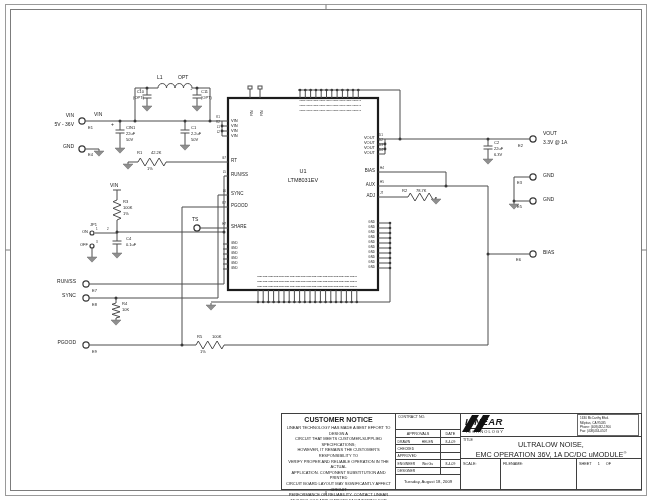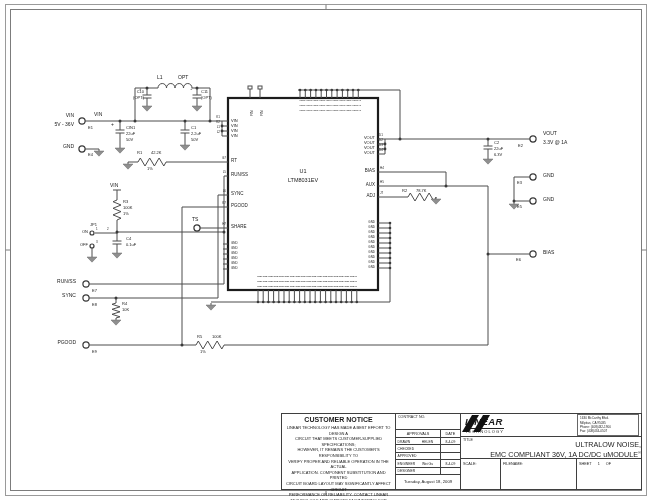--- a/index.html
+++ b/index.html
@@ -30,21 +30,21 @@
   .ap-row .l{width:19px;padding:1.5px 0 0 1.5px;}
   .ap-row .n{flex:1;text-align:center;padding-top:1.5px;}
   .ap-row .d{width:20px;border-left:1px solid #3f3f3f;text-align:center;padding-top:1.5px;}
   .printdate{flex:1;display:flex;align-items:center;justify-content:center;font-size:4.2px;}
   #tb-right{left:461px;top:413px;width:181px;height:77px;border-left:none;display:flex;flex-direction:column;}
   .logo-row{height:23px;border-bottom:1px solid #3f3f3f;display:flex;align-items:center;padding:1px 2px;}
   .logo-name{margin-left:2px;}
   .logo-linear{font-size:9.5px;font-weight:bold;font-style:italic;letter-spacing:.4px;}
   .logo-tech{font-size:4px;letter-spacing:1.1px;border-top:1px solid #222;margin-top:.5px;}
   .addr{margin-left:auto;border:1px solid #666;padding:1px 2px;font-size:3.1px;line-height:4.4px;width:62px;}
-  .title-row{height:22px;border-bottom:1px solid #3f3f3f;position:relative;text-align:right;}
+  .title-row{height:22px;border-bottom:1px solid #3f3f3f;position:relative;text-align:center;}
   .title-lab{position:absolute;left:2px;top:1px;font-size:3.6px;}
   .title-l1{font-size:7.2px;margin-top:3px;}
   .title-l2{font-size:7.2px;margin-top:1px;}
   .dwg-row{height:20px;border-bottom:1px solid #3f3f3f;display:flex;}
   .dwg-row .c{border-right:1px solid #3f3f3f;position:relative;}
   .cell-lab{position:absolute;left:1.5px;top:1px;font-size:3.4px;color:#222;}
   .c-size{width:17px;}
   .c-cage{width:38px;}
   .c-dwg{flex:1;}
   .dwg-val{text-align:center;font-size:8.2px;margin-top:8px;}
@@ -538,21 +538,21 @@
       <span class="addr" id="addr">
           <div>1630 McCarthy Blvd.</div>
           <div>Milpitas, CA 95035</div>
           <div>Phone: (408)432-1900</div>
           <div>Fax: (408)434-0507</div>
         </span>
     </div>
     <div class="title-row">
       <span class="title-lab">TITLE</span>
       <div class="title-l1">ULTRALOW NOISE,</div>
-      <div class="title-l2"><span>EMC COMPLIANT 36V, 1A DC/DC uMODULE</span><sup style="font-size:4px">®</sup></div>
+      <div class="title-l2"><span>EMC OPERATION 36V, 1A DC/DC uMODULE</span><sup style="font-size:4px">®</sup></div>
     </div>
     <div class="foot-row">
       <div class="c f-scale"><span>SCALE:</span></div>
       <div class="c f-file"><span>FILENAME:</span></div>
       <div class="c f-sheet">
         <span>SHEET</span>
         <span>1</span>
         <span>OF</span>
       </div>
     </div>

